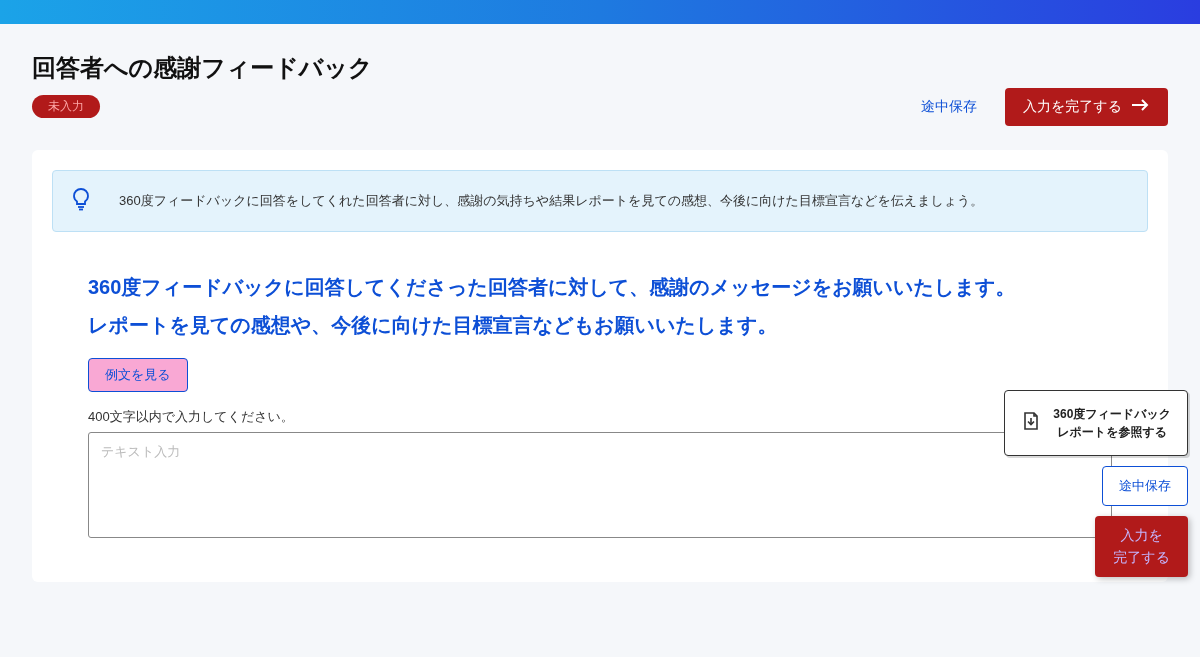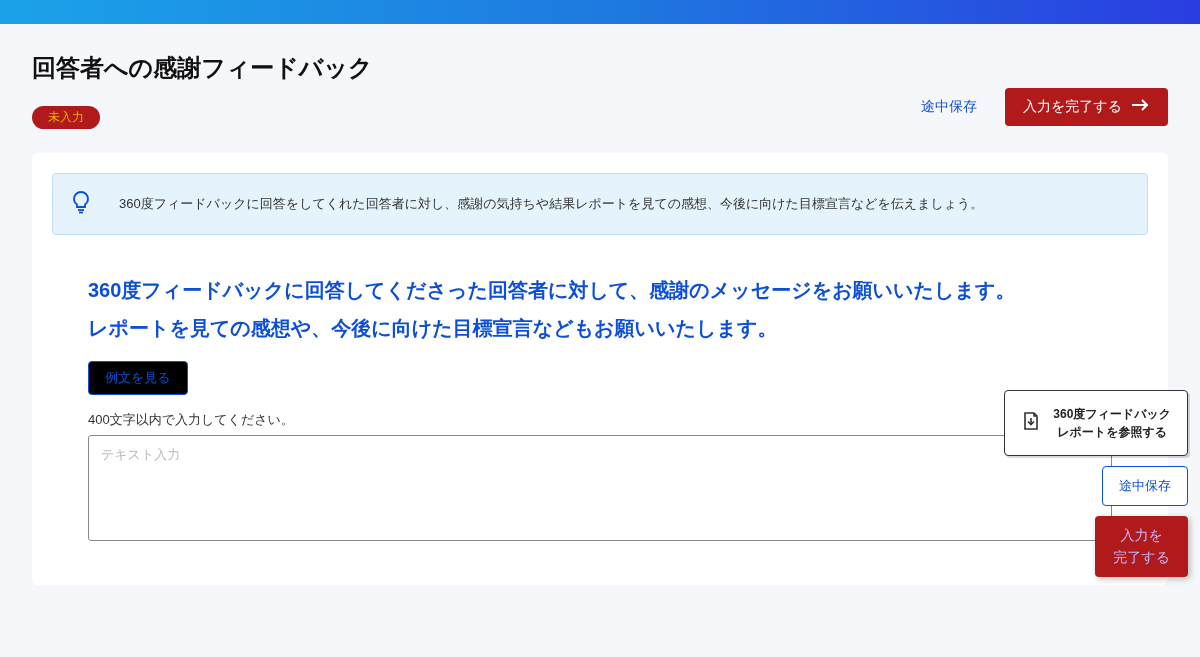--- a/index.html
+++ b/index.html
@@ -21,31 +21,31 @@
     }
     .page-header {
       display: flex;
       align-items: flex-start;
       justify-content: space-between;
       margin-bottom: 24px;
     }
     .page-header-left {
       display: flex;
       flex-direction: column;
-      gap: 22px;
+      gap: 11px;
     }
     .page-title {
       font-size: 24px;
       font-weight: 700;
       color: #111;
     }
     .status-badge {
       display: inline-block;
       background: #b11a1a;
-      color: #eab308;
+      color: #fca5a5;
       font-size: 12px;
       padding: 3px 16px;
       border-radius: 999px;
       width: fit-content;
       font-weight: 500;
     }
     .page-header-right {
       display: flex;
       align-items: center;
       gap: 28px;
@@ -101,21 +101,21 @@
     .instruction {
       color: #0d4fd6;
       font-size: 20px;
       font-weight: 600;
       line-height: 1.9;
       margin-bottom: 14px;
     }
     .btn-example {
       border: 1px solid #0d4fd6;
       color: #0d4fd6;
-      background: #000000;
+      background: #f9a8d4;
       font-size: 13px;
       padding: 7px 16px;
       border-radius: 4px;
       cursor: pointer;
     }
     .field-row {
       display: flex;
       justify-content: space-between;
       font-size: 13px;
       color: #333;

